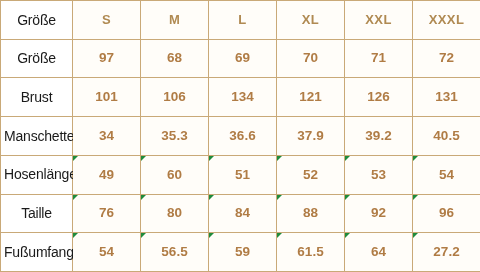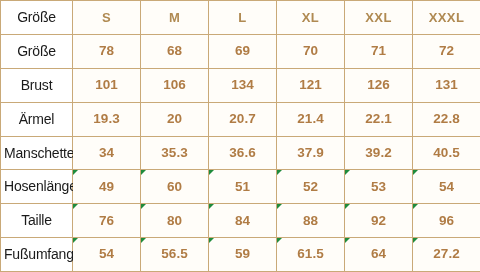--- a/index.html
+++ b/index.html
@@ -86,44 +86,35 @@
         <td class="row-label">Größe</td>
         <td class="value-cell">S</td>
         <td class="value-cell">M</td>
         <td class="value-cell">L</td>
         <td class="value-cell">XL</td>
         <td class="value-cell">XXL</td>
         <td class="value-cell">XXXL</td>
       </tr>
       <tr class="data-row">
         <td class="row-label">Größe</td>
-        <td class="value-cell"><span>78</span></td>
+        <td class="value-cell"><span>97</span></td>
         <td class="value-cell"><span>68</span></td>
         <td class="value-cell"><span>69</span></td>
         <td class="value-cell"><span>70</span></td>
         <td class="value-cell"><span>71</span></td>
         <td class="value-cell"><span>72</span></td>
       </tr>
       <tr class="data-row">
         <td class="row-label">Brust</td>
         <td class="value-cell"><span>101</span></td>
         <td class="value-cell"><span>106</span></td>
         <td class="value-cell"><span>134</span></td>
         <td class="value-cell"><span>121</span></td>
         <td class="value-cell"><span>126</span></td>
         <td class="value-cell"><span>131</span></td>
-      </tr>
-      <tr class="data-row">
-        <td class="row-label">Ärmel</td>
-        <td class="value-cell"><span>19.3</span></td>
-        <td class="value-cell"><span>20</span></td>
-        <td class="value-cell"><span>20.7</span></td>
-        <td class="value-cell"><span>21.4</span></td>
-        <td class="value-cell"><span>22.1</span></td>
-        <td class="value-cell"><span>22.8</span></td>
       </tr>
       <tr class="data-row">
         <td class="row-label">Manschette</td>
         <td class="value-cell"><span>34</span></td>
         <td class="value-cell"><span>35.3</span></td>
         <td class="value-cell"><span>36.6</span></td>
         <td class="value-cell"><span>37.9</span></td>
         <td class="value-cell"><span>39.2</span></td>
         <td class="value-cell"><span>40.5</span></td>
       </tr>

